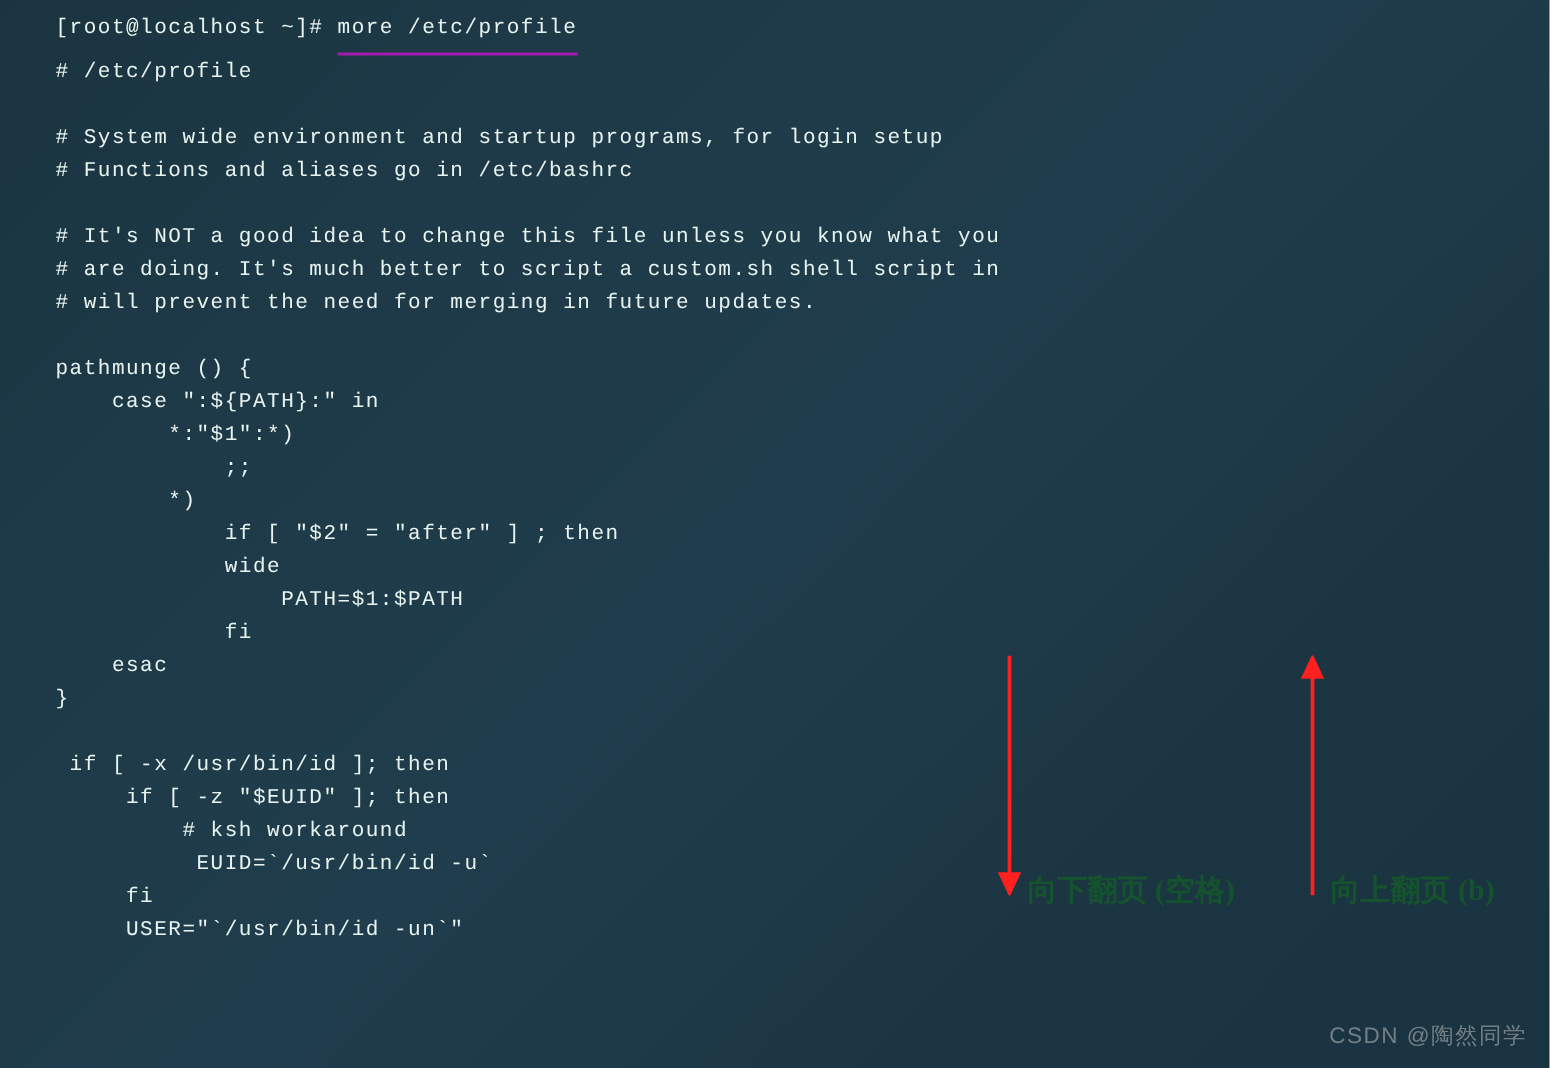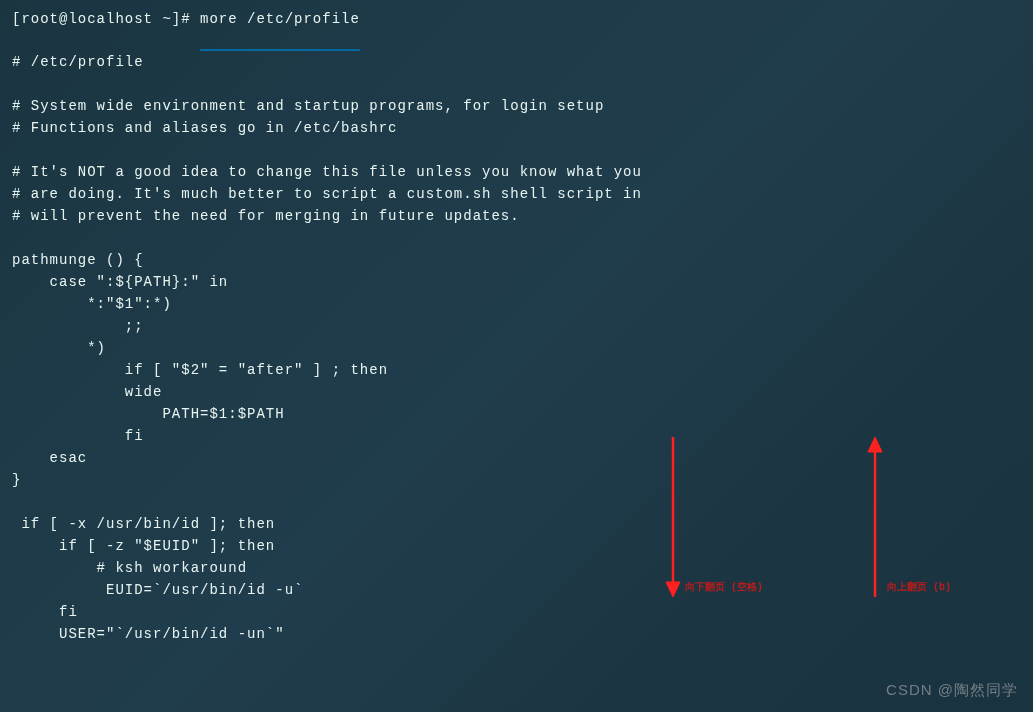--- a/index.html
+++ b/index.html
@@ -15,47 +15,48 @@
       font-size: 14px;
       color: #e8f4f0;
       padding: 8px 12px;
       position: relative;
       overflow: hidden;
     }
     .terminal-line {
       line-height: 22px;
       white-space: pre;
       letter-spacing: 1px;
+      margin-left: 25px;
     }
     .prompt-line {
       display: flex;
       align-items: flex-start;
     }
     .underlined-cmd {
-      border-bottom: 2px solid #0369a1;
-      padding-bottom: 19px;
+      border-bottom: 2px solid #a21caf;
+      padding-bottom: 5px;
     }
     .arrow-down {
       position: absolute;
       left: 663px;
       top: 437px;
     }
     .arrow-up {
       position: absolute;
       left: 865px;
       top: 437px;
     }
     .arrow-svg {
       stroke: #ff2020;
       fill: #ff2020;
     }
     .arrow-label {
-      color: #b91c1c;
-      font-family: Liberation Mono, monospace;
-      font-size: 10px;
+      color: #14532d;
+      font-family: Liberation Serif, serif;
+      font-size: 20px;
       font-weight: bold;
       letter-spacing: 0;
       white-space: nowrap;
     }
     .label-down {
       position: absolute;
       left: 685px;
       top: 580px;
     }
     .label-up {

